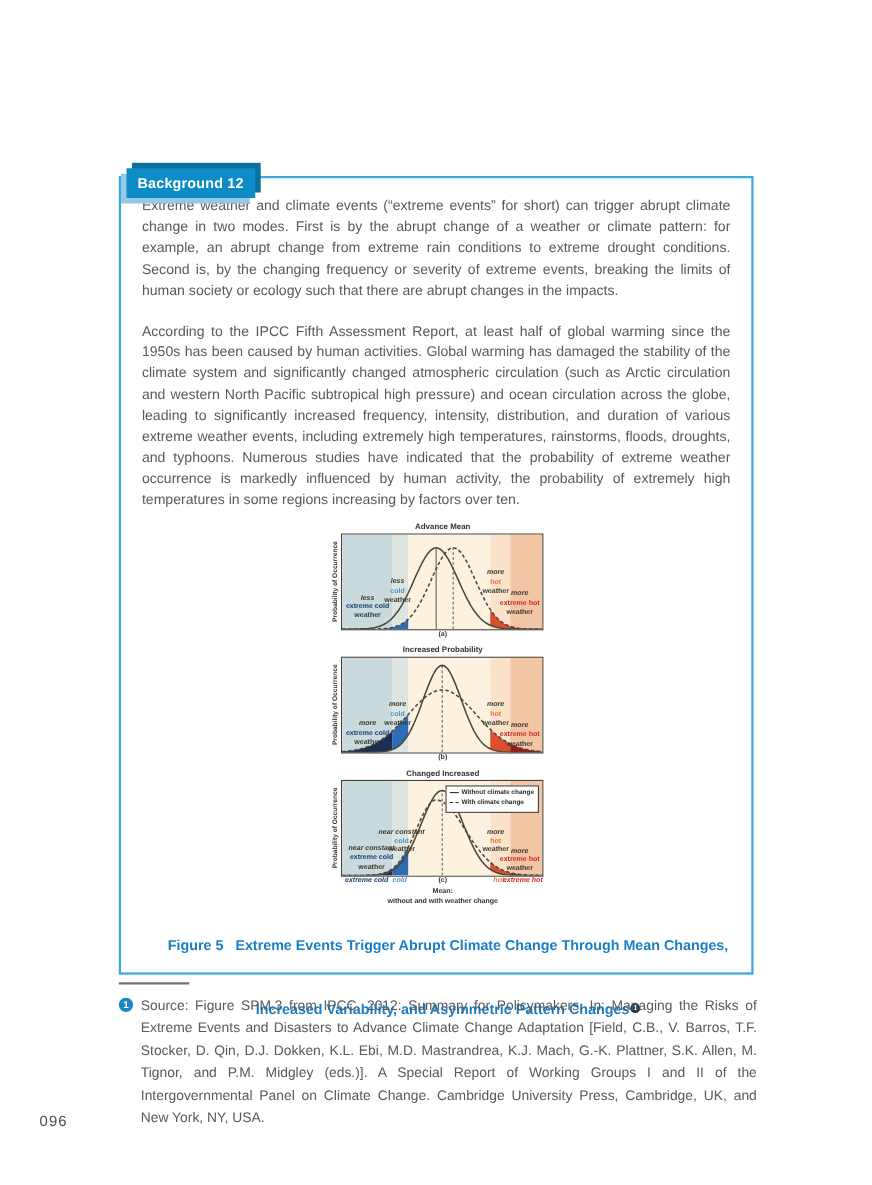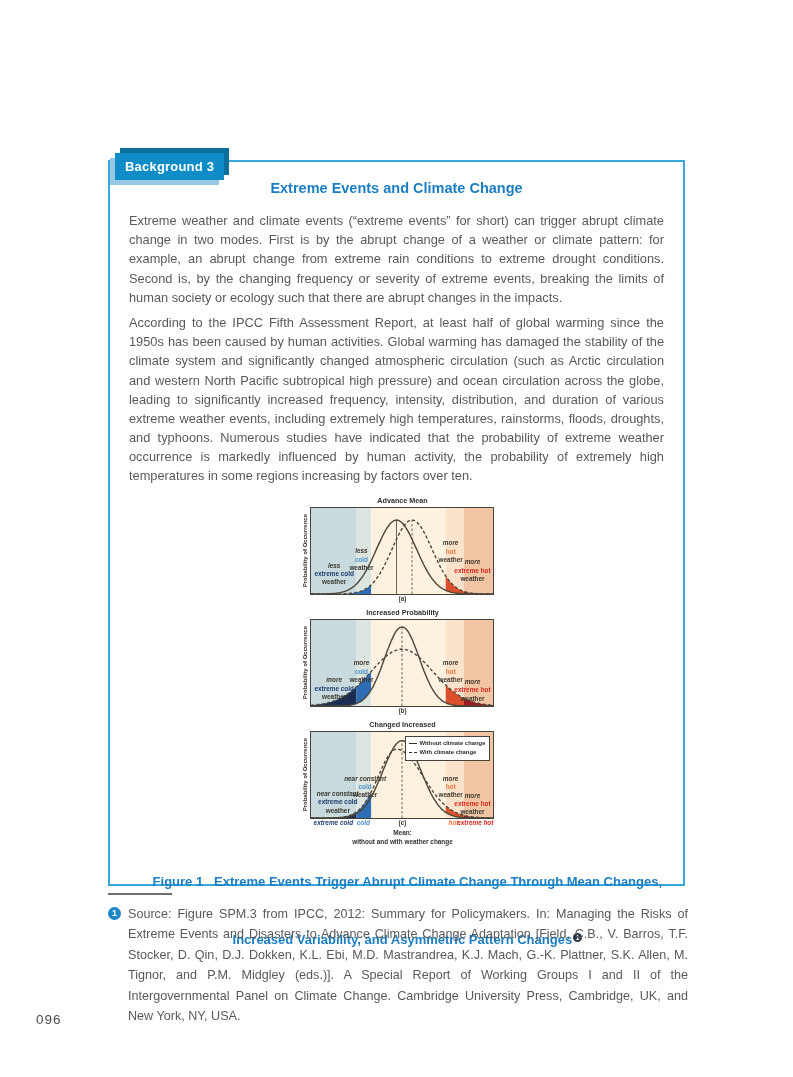--- a/index.html
+++ b/index.html
@@ -18,21 +18,21 @@
     padding:6px 10px;letter-spacing:.2px;
     box-shadow:-5px 5px 0 #97c9e5, 5px -5px 0 #0c6f9c;
   }
   .box-title{
     margin-top:18px;text-align:center;color:#1b7ec2;font-weight:bold;font-size:14.5px;
   }
   .para{
     margin:15px 19px 0;color:#58595b;font-size:12.8px;line-height:1.5;
     text-align:justify;
   }
-  .para + .para{margin-top:6px;}
+  .para + .para{margin-top:18px;}
   
   .figure{width:194px;margin:10px auto 0;}
   .chart{margin-bottom:4px;}
   .c-title{font-size:7.2px;font-weight:bold;color:#33312a;text-align:center;margin:0 0 2px 12px;width:182px;}
   .c-body{display:flex;align-items:stretch;}
   .c-ylab{width:12px;display:flex;align-items:center;justify-content:center;}
   .c-ylab span{writing-mode:vertical-rl;transform:rotate(180deg);font-size:6px;font-weight:bold;color:#33312a;white-space:nowrap;}
   .c-plot{position:relative;width:182px;height:86px;border:1px solid #45423a;box-sizing:content-box;}
   .c-plot svg{display:block;}
   .ann{position:absolute;transform:translateX(-50%);font-size:6.4px;font-weight:bold;line-height:1.3;text-align:center;white-space:nowrap;}
@@ -62,23 +62,22 @@
     flex:none;width:13px;height:13px;border-radius:50%;background:#1b86c8;color:#fff;
     font-size:9px;line-height:13px;text-align:center;font-weight:bold;margin-top:3px;
   }
   .page-num{position:absolute;left:36px;top:1012px;font-size:13.5px;color:#4c4c4e;letter-spacing:1px;}
 </style>
 </head>
 <body>
 
 <div class="bg-box">
   <div class="tag">
-    <span>Background 3</span>
+    <span>Background 12</span>
   </div>
-  <div class="box-title">Extreme Events and Climate Change</div>
   <p class="para">Extreme weather and climate events (“extreme events” for short) can trigger abrupt climate change in two modes. First is by the abrupt change of a weather or climate pattern: for example, an abrupt change from extreme rain conditions to extreme drought conditions. Second is, by the changing frequency or severity of extreme events, breaking the limits of human society or ecology such that there are abrupt changes in the impacts.</p>
   <p class="para">According to the IPCC Fifth Assessment Report, at least half of global warming since the 1950s has been caused by human activities. Global warming has damaged the stability of the climate system and significantly changed atmospheric circulation (such as Arctic circulation and western North Pacific subtropical high pressure) and ocean circulation across the globe, leading to significantly increased frequency, intensity, distribution, and duration of various extreme weather events, including extremely high temperatures, rainstorms, floods, droughts, and typhoons. Numerous studies have indicated that the probability of extreme weather occurrence is markedly influenced by human activity, the probability of extremely high temperatures in some regions increasing by factors over ten.</p>
   <div class="figure" id="charts">
       <div class="chart">
         <div class="c-title">Advance Mean</div>
         <div class="c-body">
           <div class="c-ylab">
             <span>Probability of Occurrence</span>
           </div>
           <div class="c-plot">
@@ -224,21 +223,21 @@
           <span class="axl" style="left: 90%; color: rgb(214, 37, 29); font-style: italic;">extreme hot</span>
         </div>
         <div class="c-foot">
           <div>Mean:</div>
           <div>without and with weather change</div>
         </div>
       </div>
     </div>
   <div class="caption">
     <div class="cap-line">
-      <span>Figure 1   Extreme Events Trigger Abrupt Climate Change Through Mean Changes,</span>
+      <span>Figure 5   Extreme Events Trigger Abrupt Climate Change Through Mean Changes,</span>
     </div>
     <div class="cap-line">
       <span>Increased Variability, and Asymmetric Pattern Changes</span><span class="cap-note">1</span>
     </div>
   </div>
 </div>
 
 <div class="fn-sep"></div>
 
 <div class="footnote">

